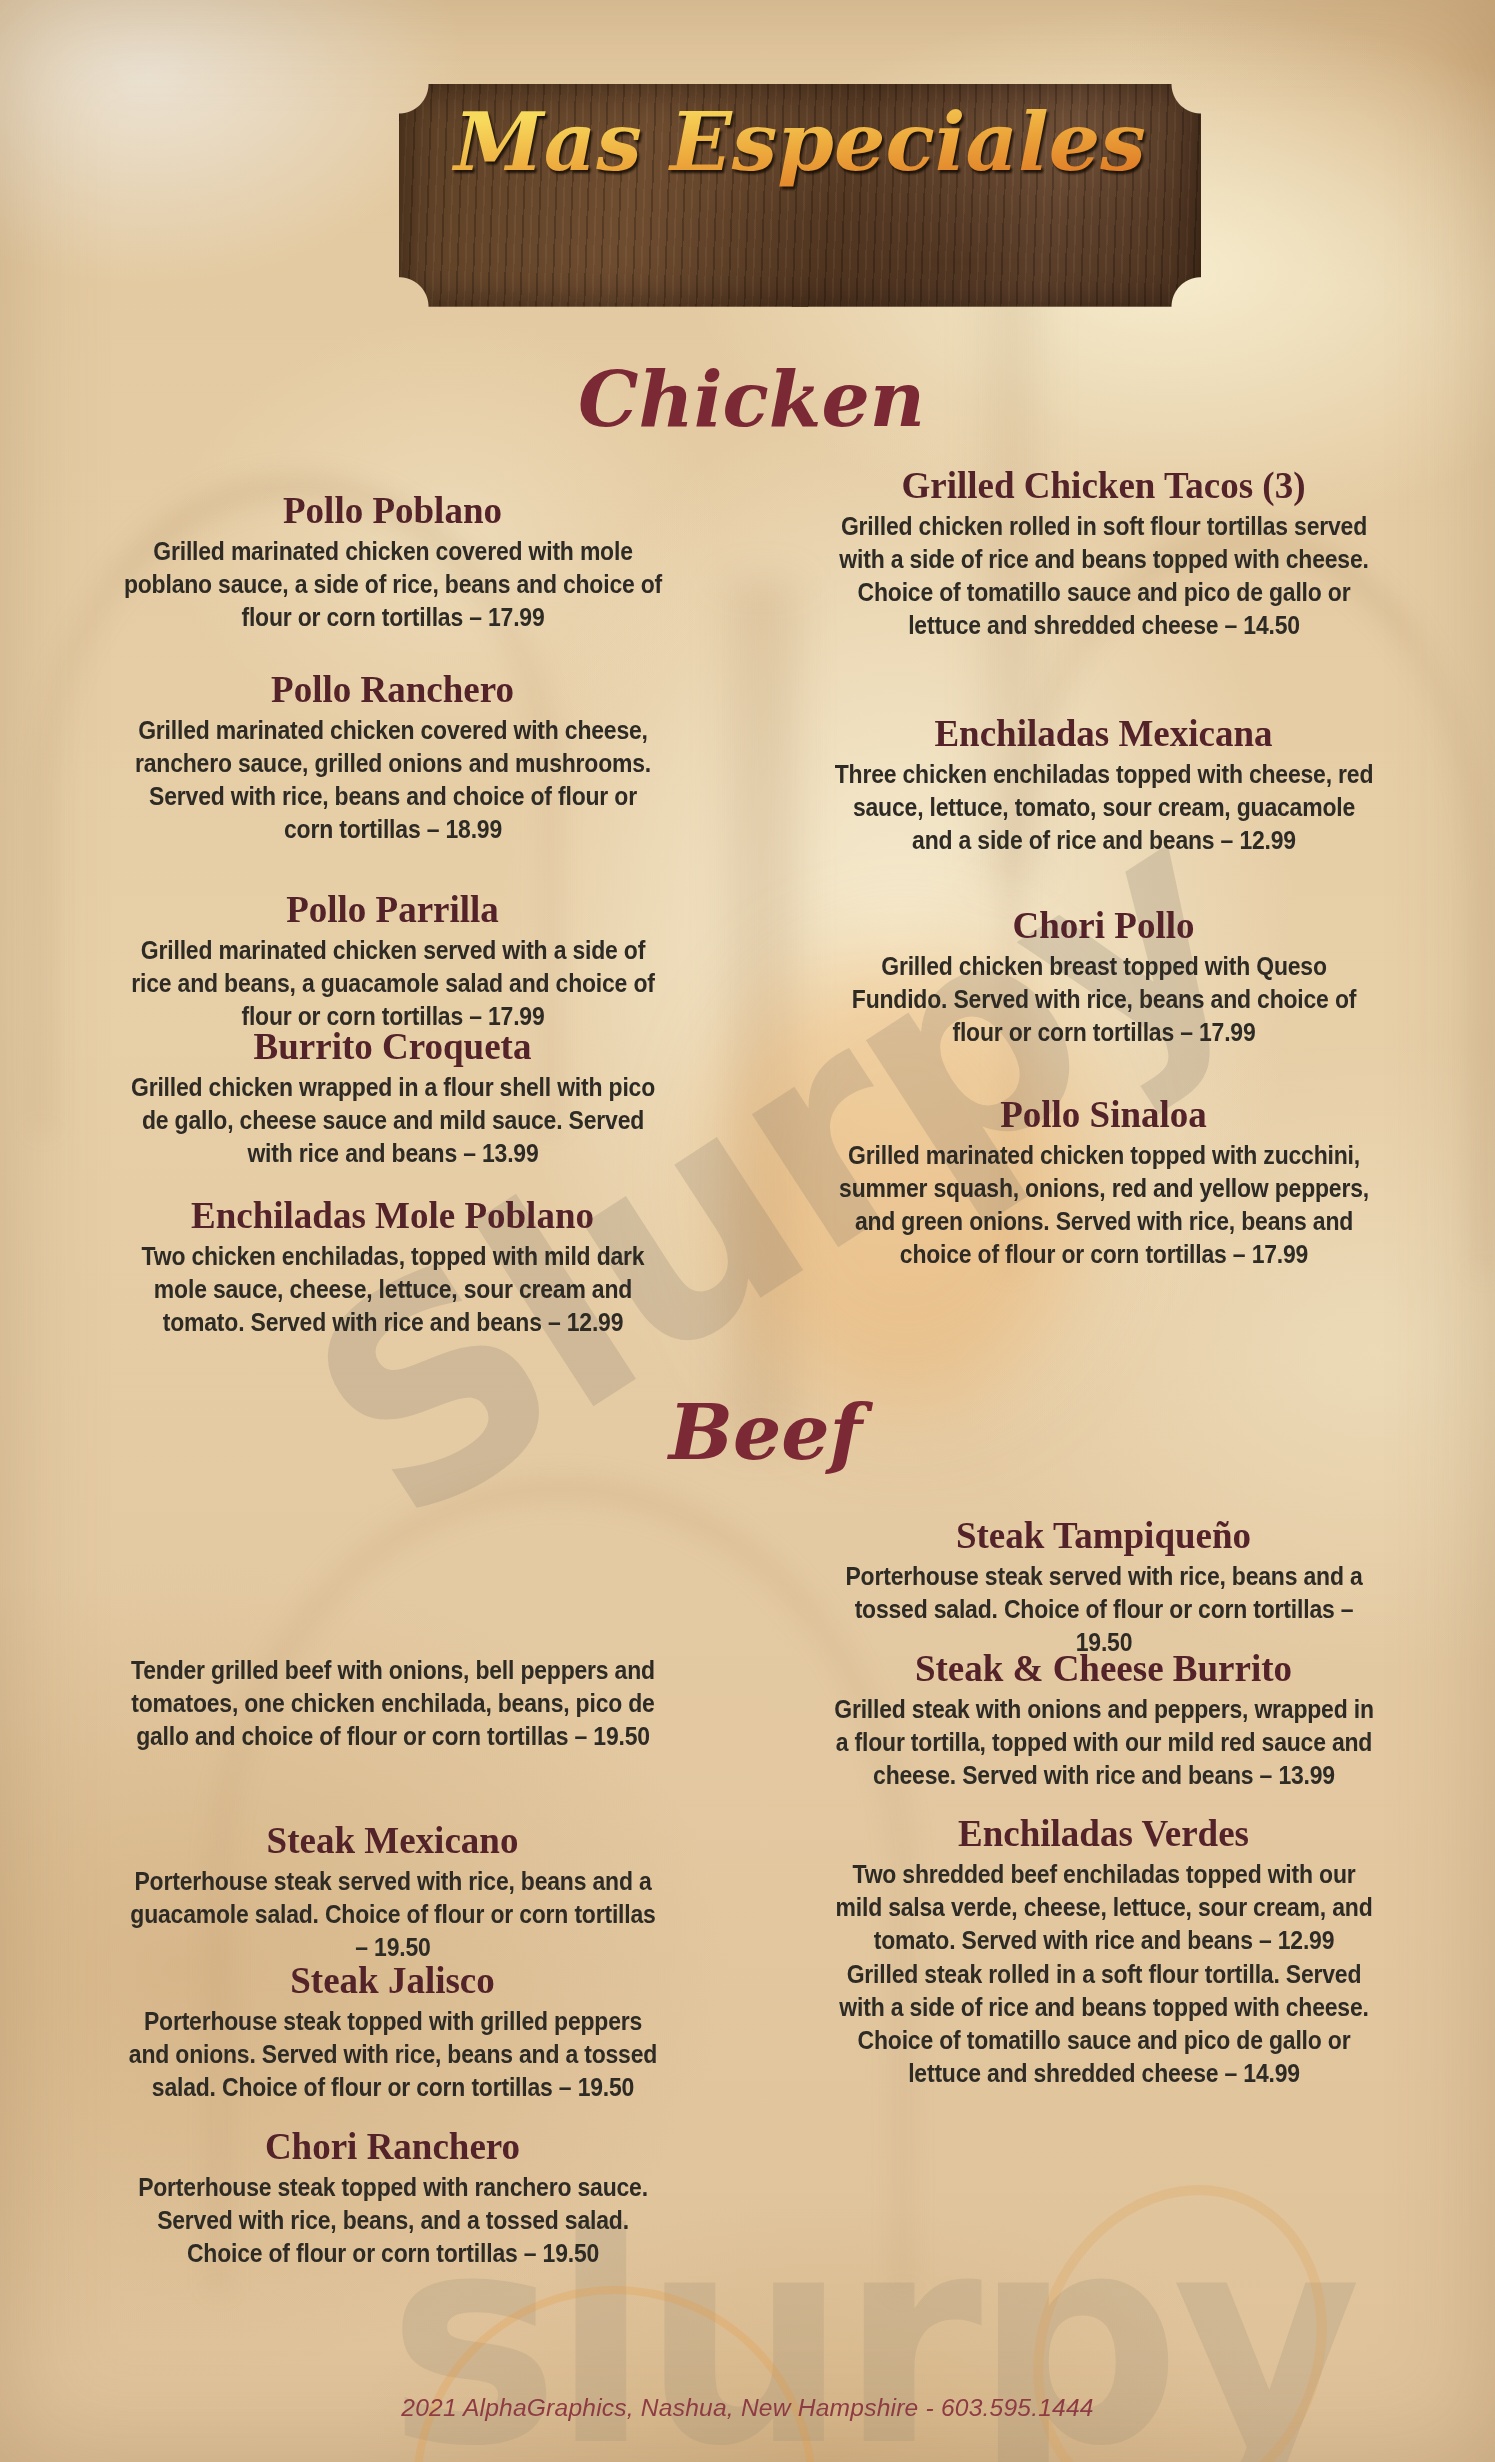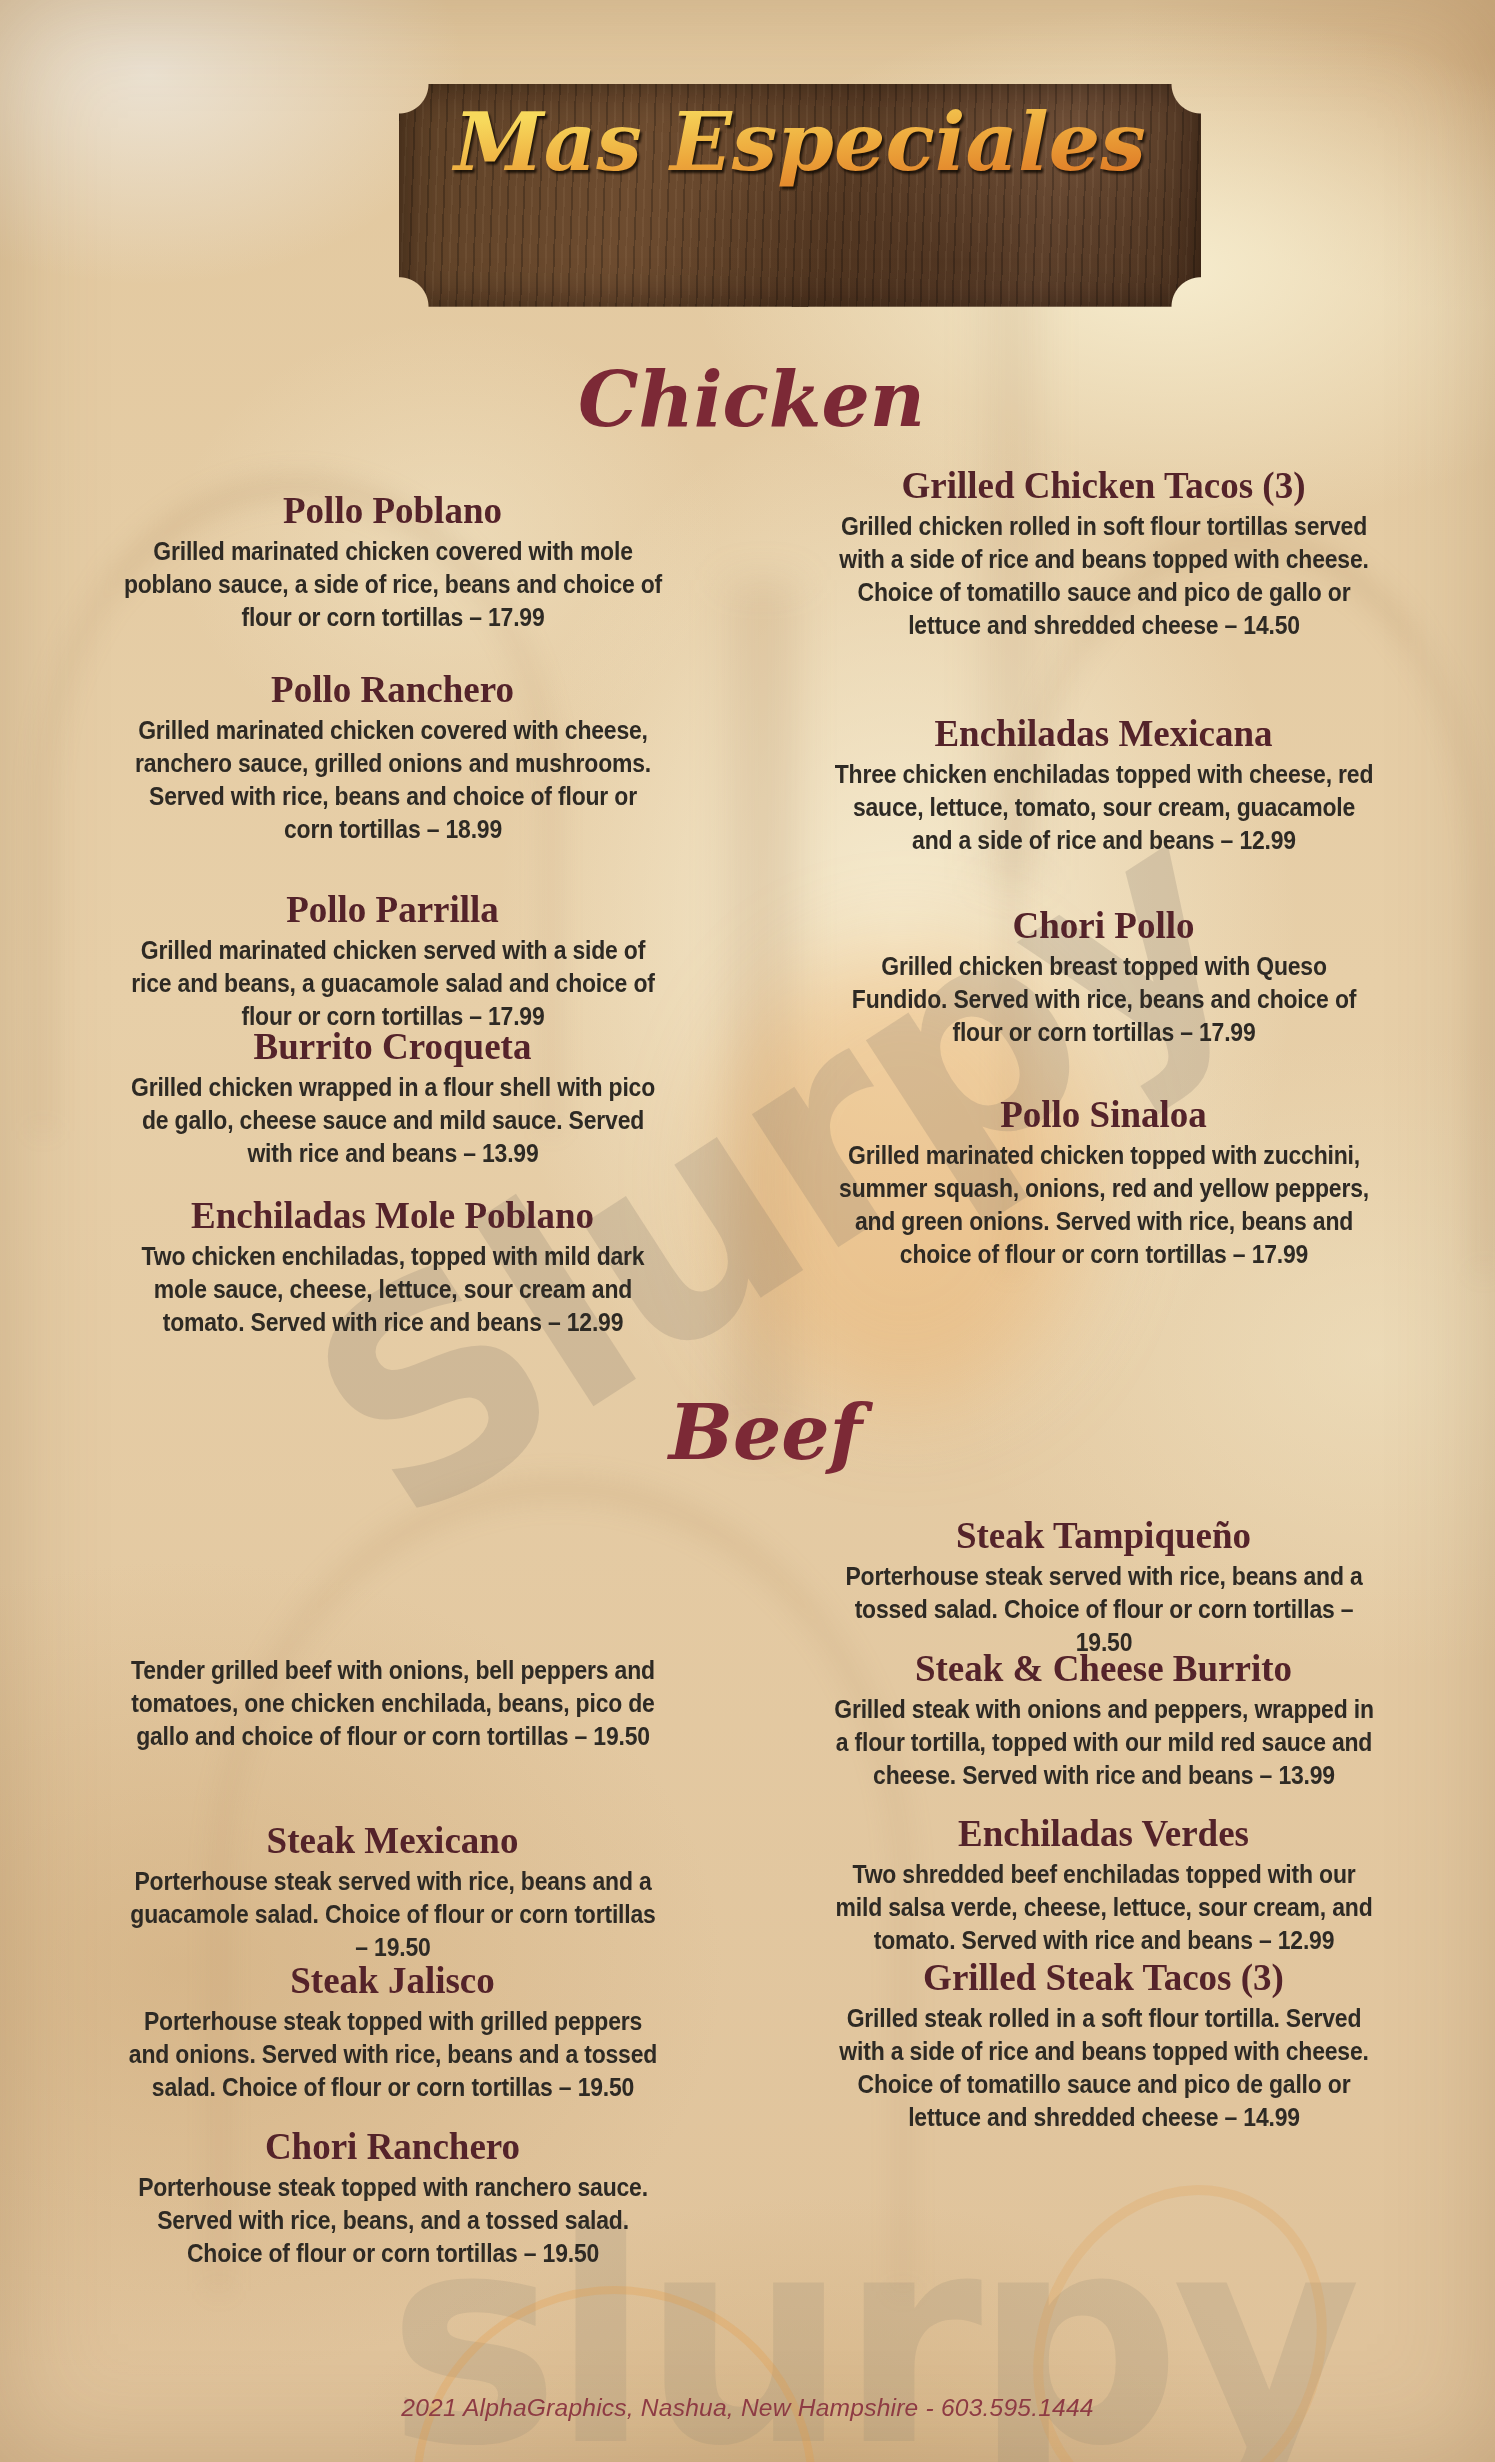--- a/index.html
+++ b/index.html
@@ -167,19 +167,18 @@
   </div>
   <div class="item cr pbr2">
     <h3>Steak &amp; Cheese Burrito</h3>
     <p>Grilled steak with onions and peppers, wrapped in a flour tortilla, topped with our mild red sauce and cheese. Served with rice and beans – 13.99</p>
   </div>
   <div class="item cr pbr3">
     <h3>Enchiladas Verdes</h3>
     <p>Two shredded beef enchiladas topped with our mild salsa verde, cheese, lettuce, sour cream, and tomato. Served with rice and beans – 12.99</p>
   </div>
   <div class="item cr pbr4">
-    <h3>Grilled Steak Tacos (3)</h3>
     <p>Grilled steak rolled in a soft flour tortilla. Served with a side of rice and beans topped with cheese. Choice of tomatillo sauce and pico de gallo or lettuce and shredded cheese – 14.99</p>
   </div>
 
   <div class="footer">2021 AlphaGraphics, Nashua, New Hampshire - 603.595.1444</div>
 </div>
 
 
 </body></html>

